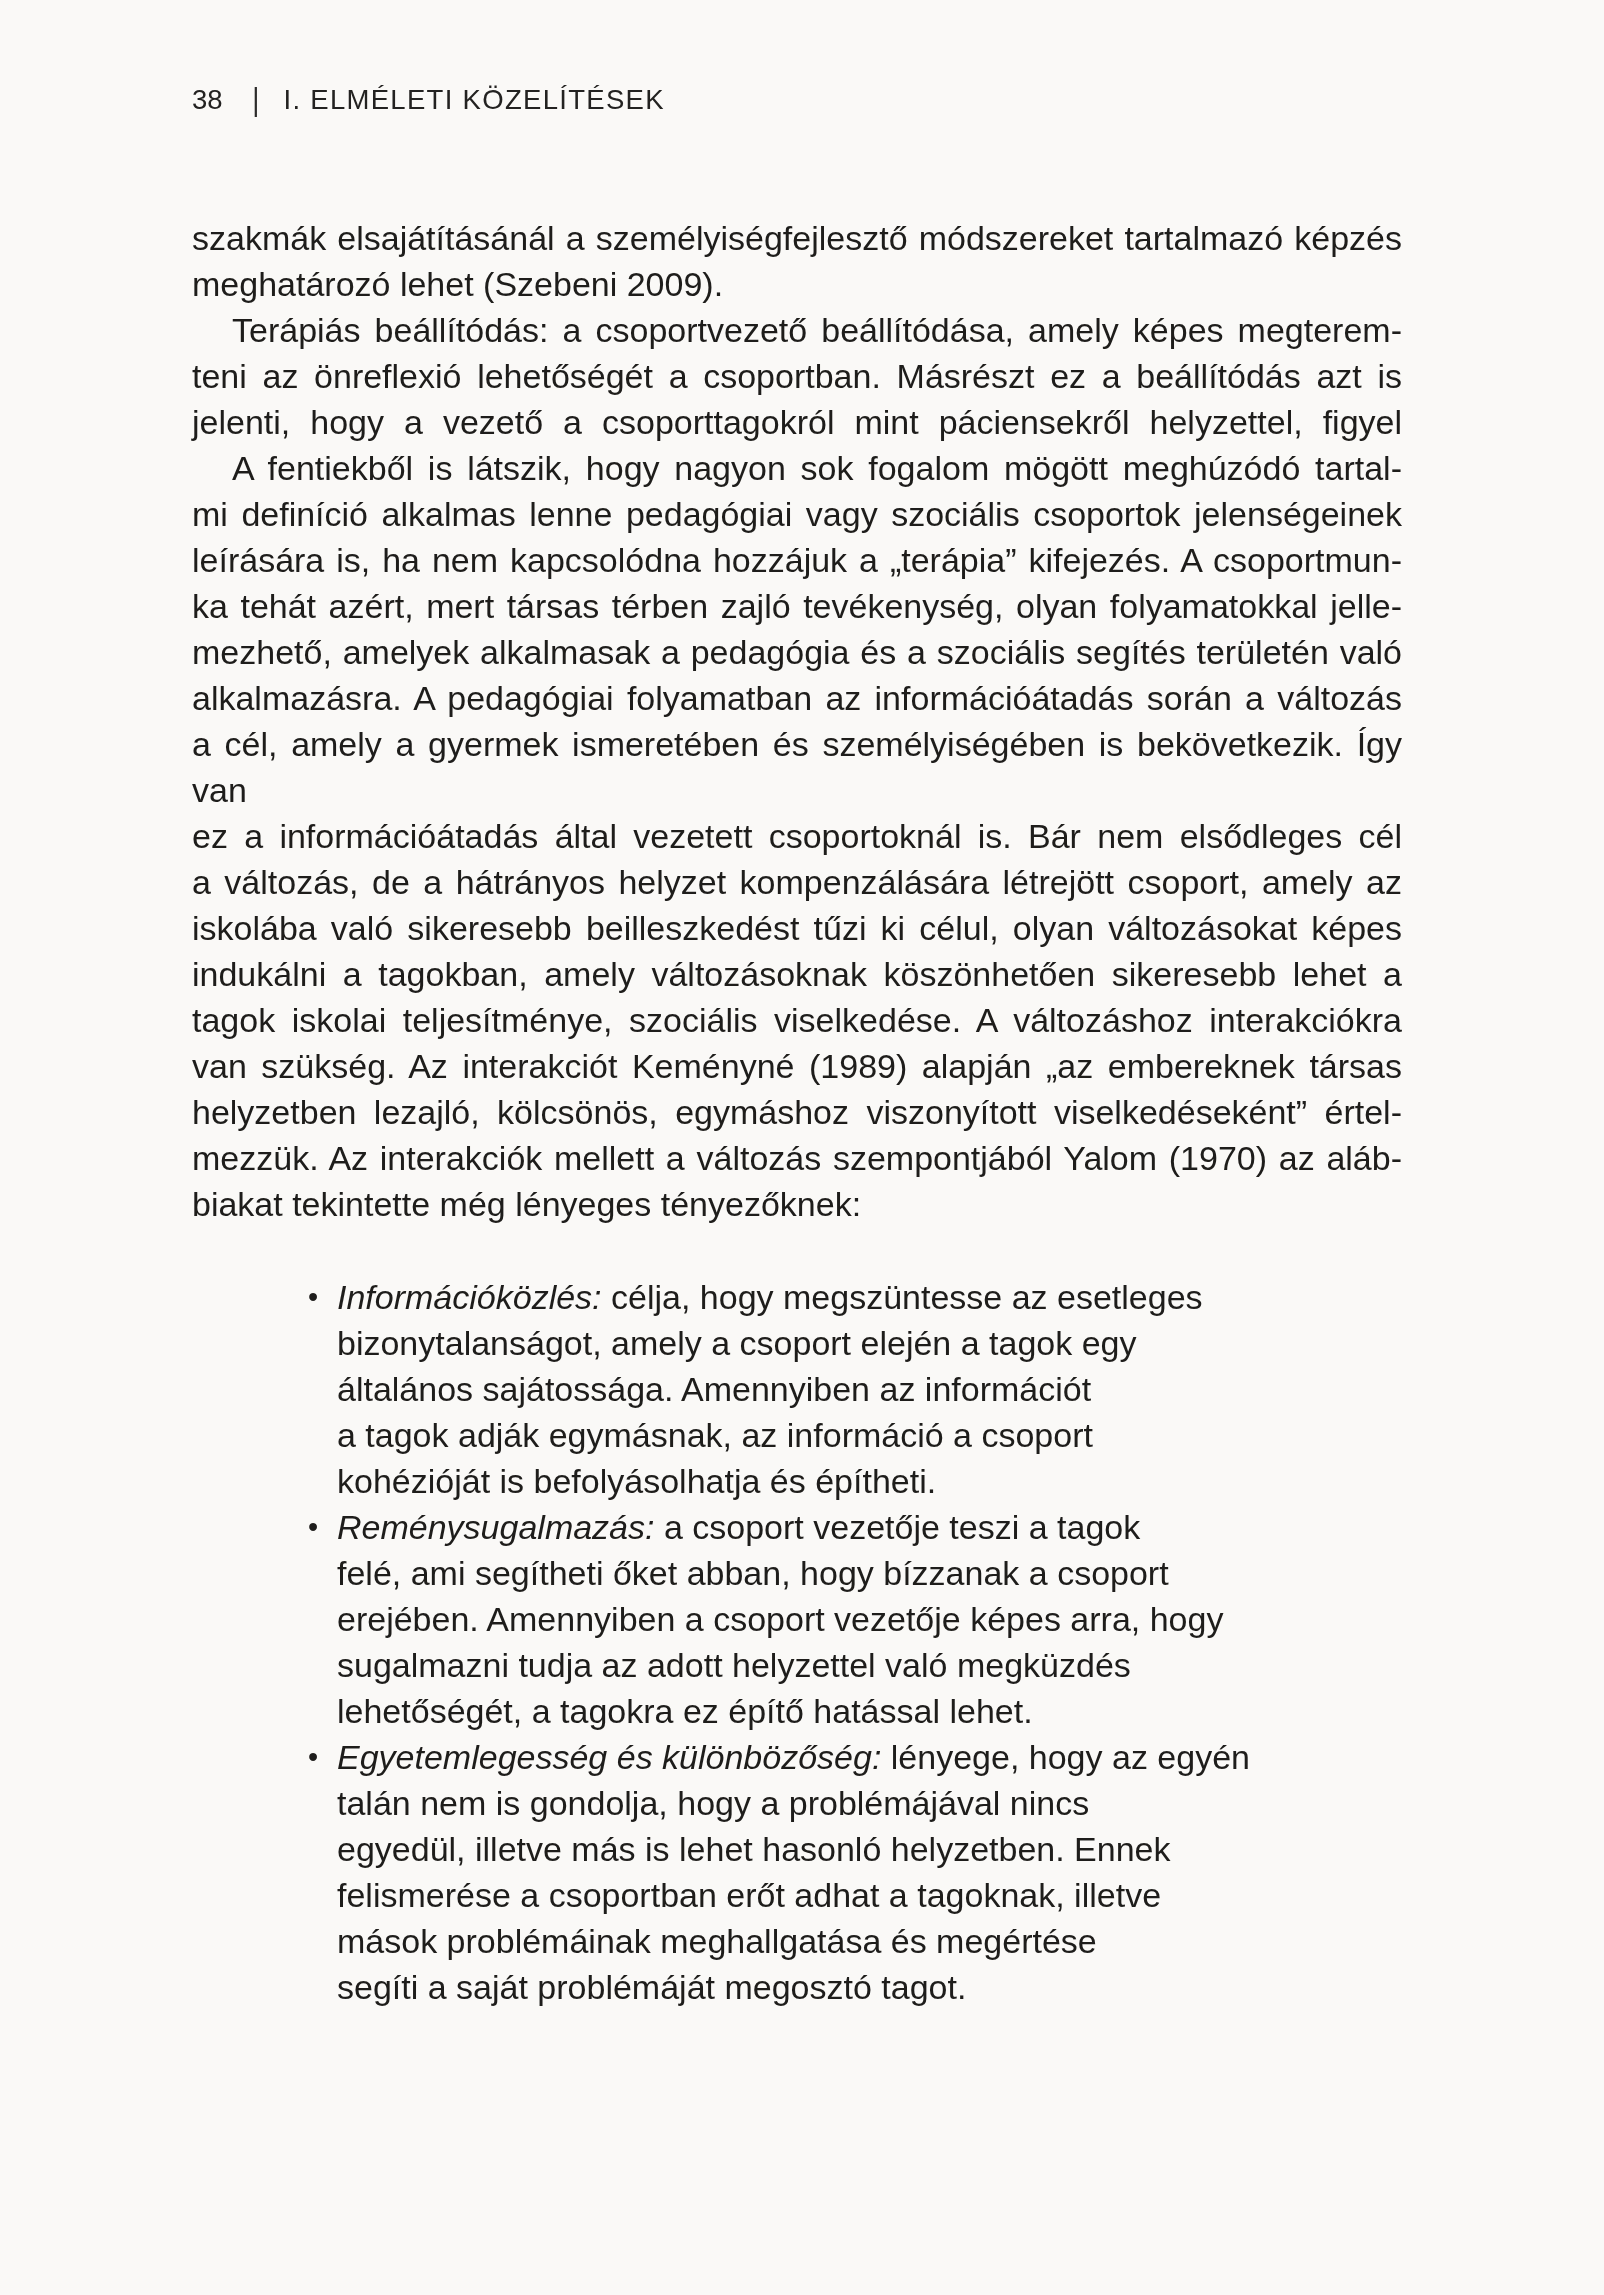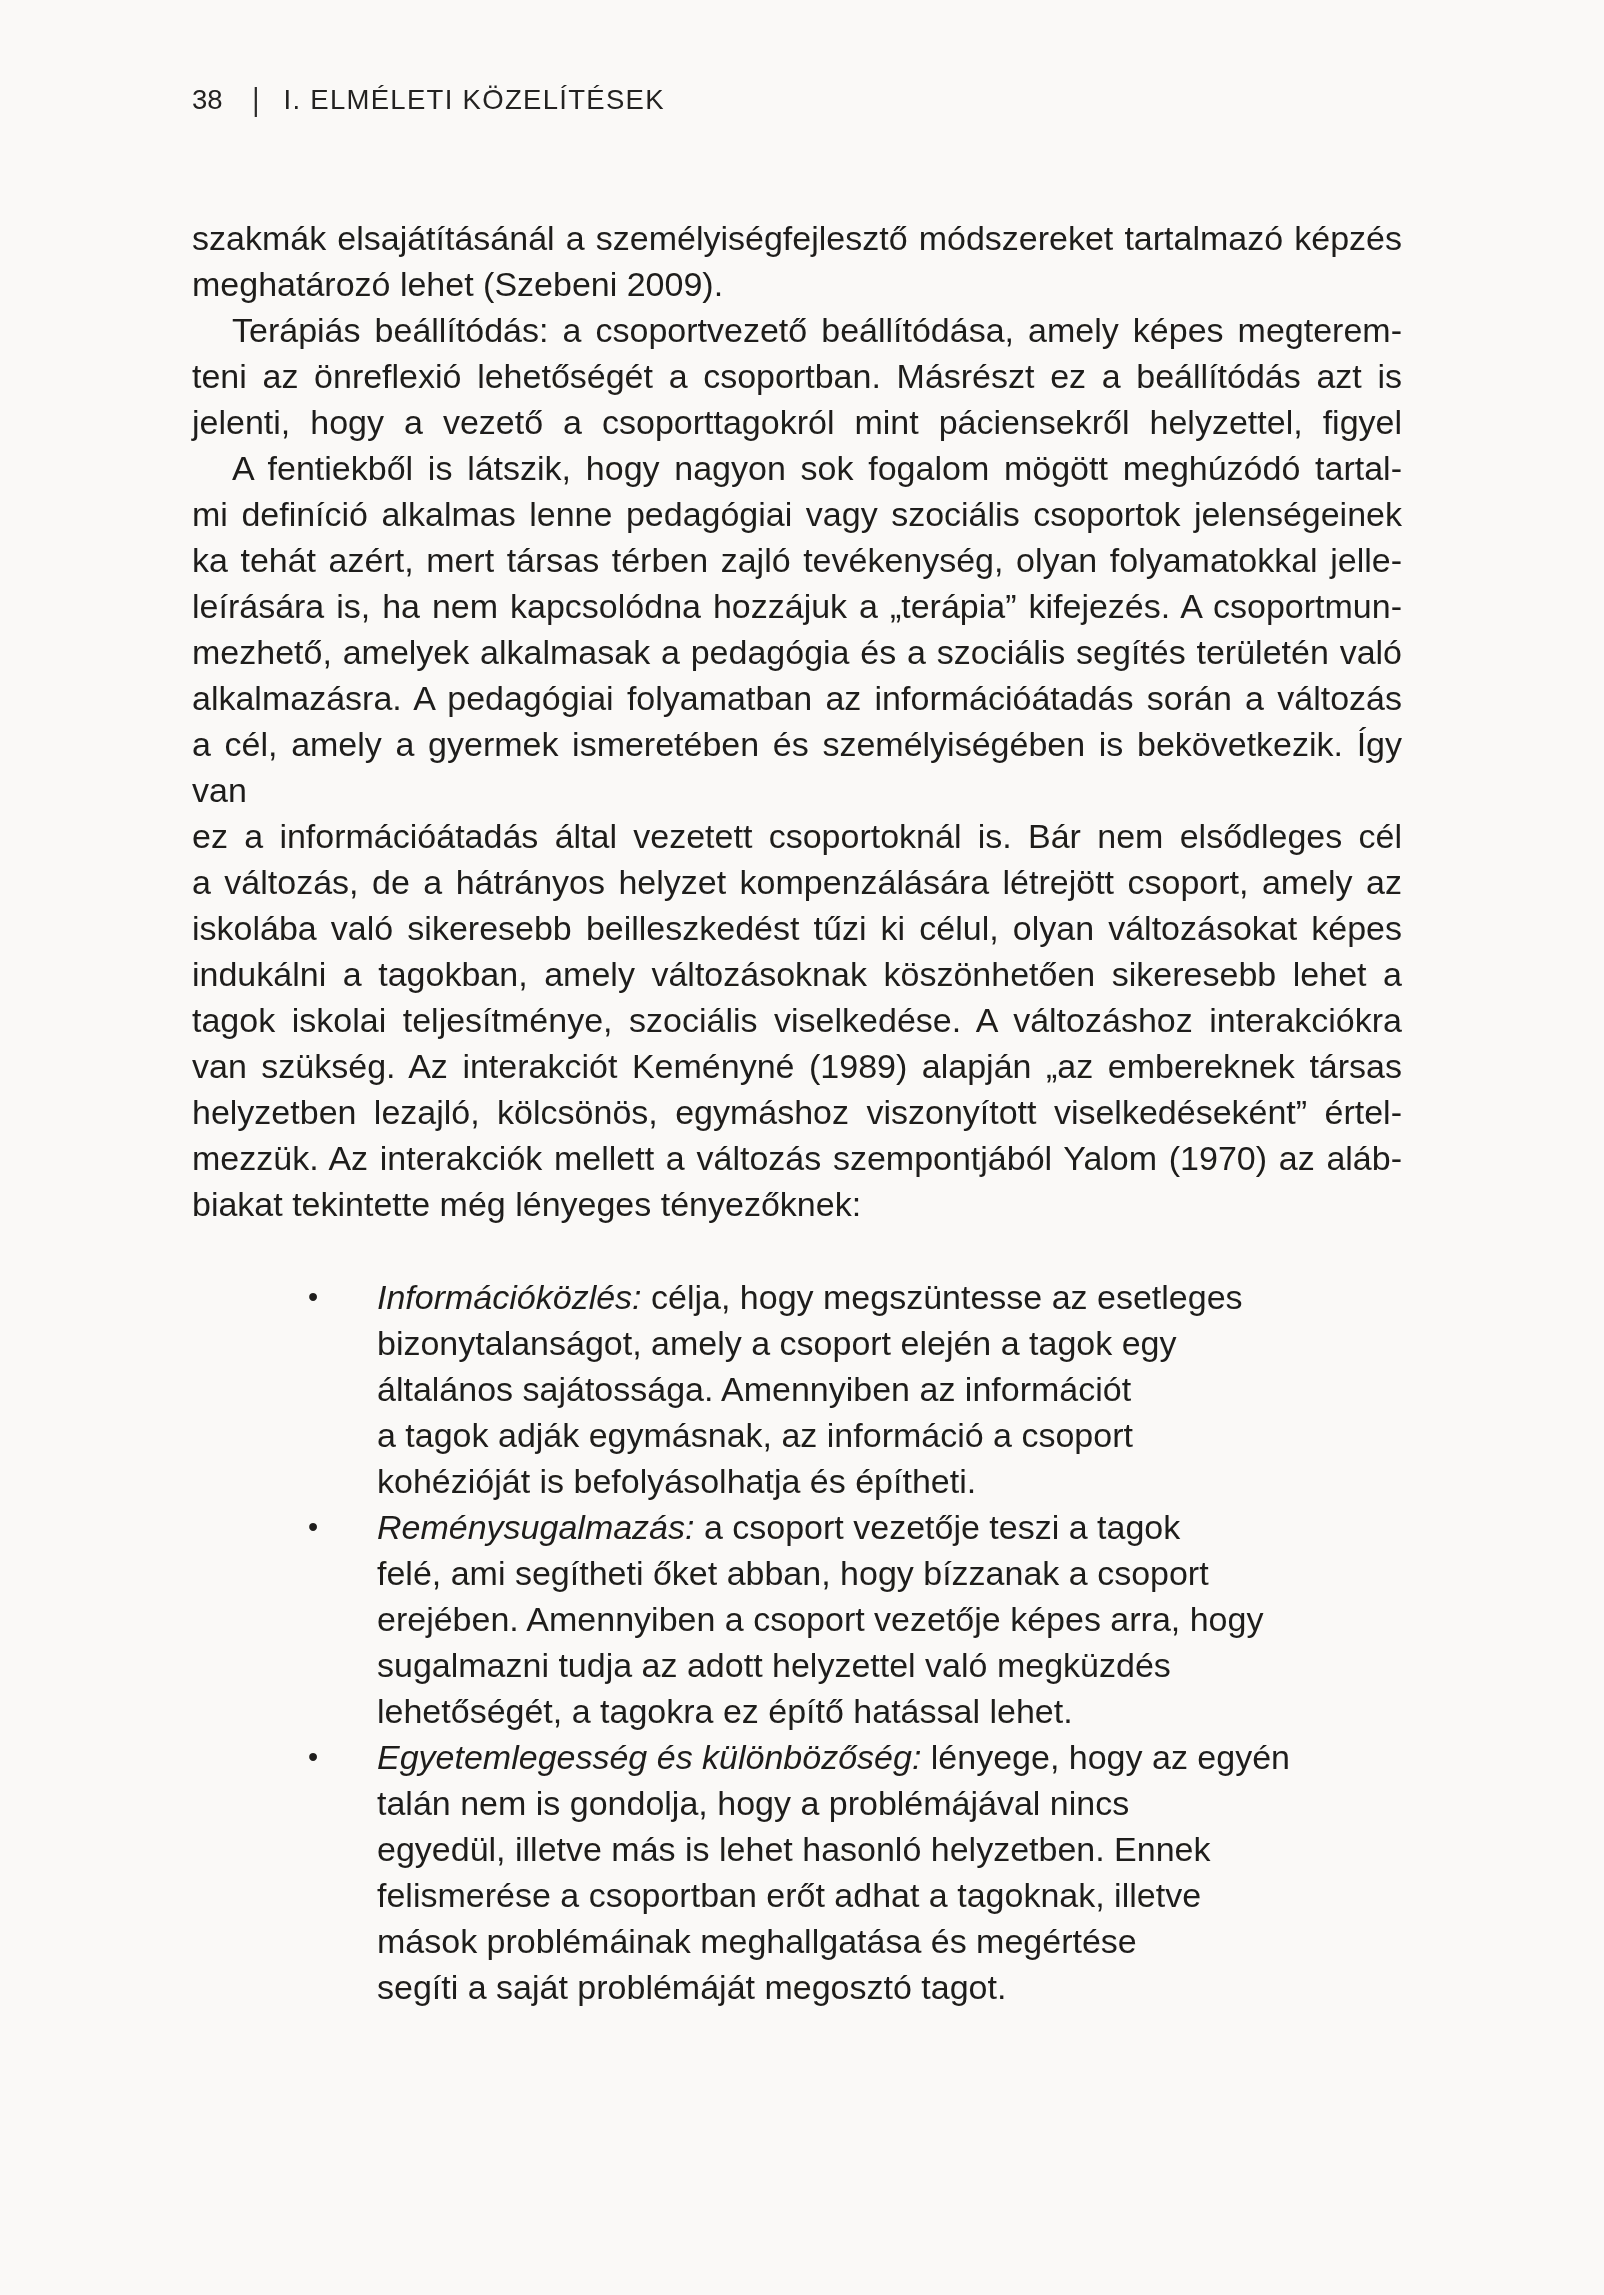--- a/index.html
+++ b/index.html
@@ -67,21 +67,21 @@
     display: flex;
     padding-left: 116px;
   }
   .bullet-marker {
     flex: none;
     width: 29px;
     font-size: 29px;
     line-height: 46px;
     color: #1e1d1b;
   }
-  .bullet-text { flex: 1; margin-left: 40px; }
+  .bullet-text { flex: 1; }
   .bullet-text .line {
     text-align: left;
     text-align-last: auto;
   }
   .bullet-lead { font-style: italic; }
 </style>
 </head>
 <body>
 
 <div class="page">
@@ -97,22 +97,22 @@
           <div class="line">meghatározó lehet (Szebeni 2009).</div>
         </div>
         <div class="para">
           <div class="line j indent">Terápiás beállítódás: a csoportvezető beállítódása, amely képes megterem-</div>
           <div class="line j">teni az önreflexió lehetőségét a csoportban. Másrészt ez a beállítódás azt is</div>
           <div class="line j">jelenti, hogy a vezető a csoporttagokról mint páciensekről helyzettel, figyel</div>
         </div>
         <div class="para">
           <div class="line j indent">A fentiekből is látszik, hogy nagyon sok fogalom mögött meghúzódó tartal-</div>
           <div class="line j">mi definíció alkalmas lenne pedagógiai vagy szociális csoportok jelenségeinek</div>
+          <div class="line j">leírására is, ha nem kapcsolódna hozzájuk a „terápia” kifejezés. A csoportmun-</div>
           <div class="line j">ka tehát azért, mert társas térben zajló tevékenység, olyan folyamatokkal jelle-</div>
-          <div class="line j">leírására is, ha nem kapcsolódna hozzájuk a „terápia” kifejezés. A csoportmun-</div>
           <div class="line j">mezhető, amelyek alkalmasak a pedagógia és a szociális segítés területén való</div>
           <div class="line j">alkalmazásra. A pedagógiai folyamatban az információátadás során a változás</div>
           <div class="line j">a cél, amely a gyermek ismeretében és személyiségében is bekövetkezik. Így van</div>
           <div class="line j">ez a információátadás által vezetett csoportoknál is. Bár nem elsődleges cél</div>
           <div class="line j">a változás, de a hátrányos helyzet kompenzálására létrejött csoport, amely az</div>
           <div class="line j">iskolába való sikeresebb beilleszkedést tűzi ki célul, olyan változásokat képes</div>
           <div class="line j">indukálni a tagokban, amely változásoknak köszönhetően sikeresebb lehet a</div>
           <div class="line j">tagok iskolai teljesítménye, szociális viselkedése. A változáshoz interakciókra</div>
           <div class="line j">van szükség. Az interakciót Keményné (1989) alapján „az embereknek társas</div>
           <div class="line j">helyzetben lezajló, kölcsönös, egymáshoz viszonyított viselkedéseként” értel-</div>

